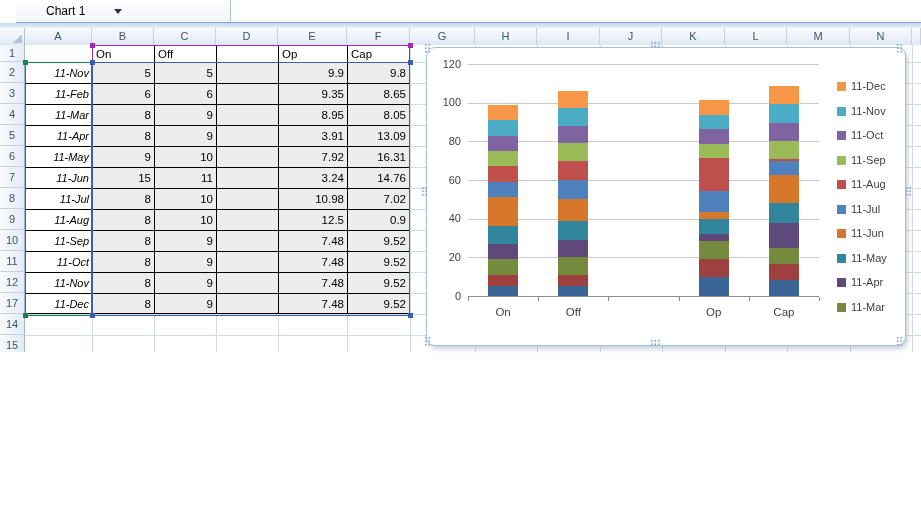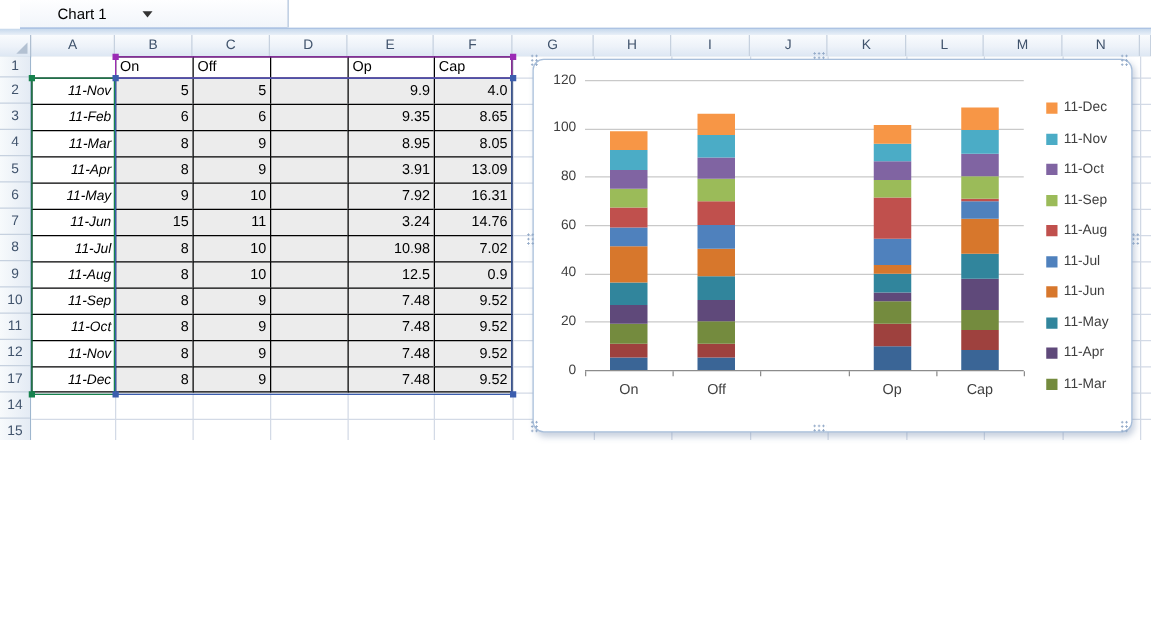--- a/index.html
+++ b/index.html
@@ -156,21 +156,21 @@
     <div class="cell c-head">On</div>
     <div class="cell c-head">Off</div>
     <div class="cell c-head"></div>
     <div class="cell c-head">Op</div>
     <div class="cell c-head last-col">Cap</div>
     <div class="cell c-month">11-Nov</div>
     <div class="cell c-num">5</div>
     <div class="cell c-num">5</div>
     <div class="cell c-num"></div>
     <div class="cell c-num">9.9</div>
-    <div class="cell c-num last-col">4.0</div>
+    <div class="cell c-num last-col">9.8</div>
     <div class="cell c-month">11-Feb</div>
     <div class="cell c-num">6</div>
     <div class="cell c-num">6</div>
     <div class="cell c-num"></div>
     <div class="cell c-num">9.35</div>
     <div class="cell c-num last-col">8.65</div>
     <div class="cell c-month">11-Mar</div>
     <div class="cell c-num">8</div>
     <div class="cell c-num">9</div>
     <div class="cell c-num"></div>

